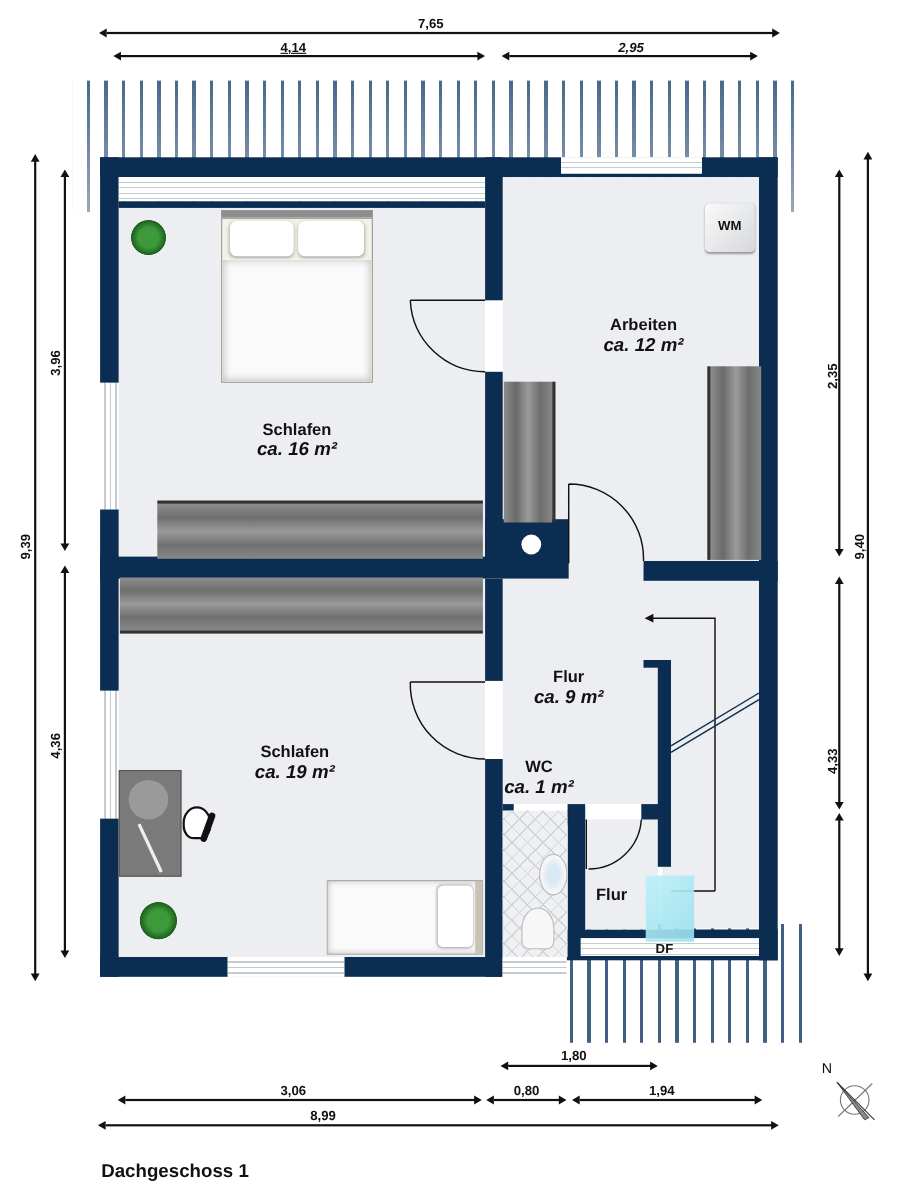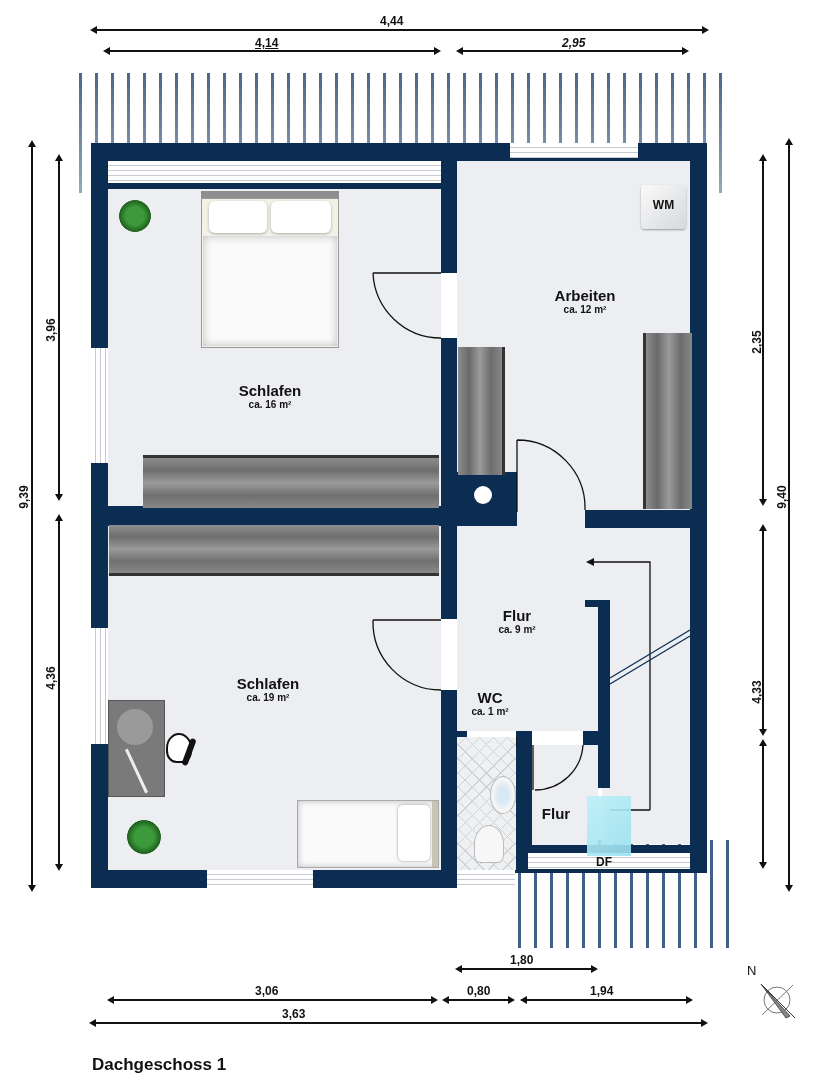--- a/index.html
+++ b/index.html
@@ -17,39 +17,39 @@
          background-image: linear-gradient(#c9ced4,#c9ced4), linear-gradient(#c9ced4,#c9ced4);
          background-repeat:no-repeat; }
   .win.h { background-image: repeating-linear-gradient(180deg, #fff 0px, #fff 4px, #c6cbd1 4px, #c6cbd1 5px); }
   .win.v { background-image: repeating-linear-gradient(90deg, #fff 0px, #fff 4px, #c6cbd1 4px, #c6cbd1 5px); }
   .wardrobe-h { position:absolute;
                 background: linear-gradient(180deg,#8c8c8c 0%,#6e6e6e 25%,#9a9a9a 50%,#707070 75%,#888 100%); }
   .wardrobe-v { position:absolute;
                 background: linear-gradient(90deg,#8c8c8c 0%,#6a6a6a 25%,#9b9b9b 50%,#6d6d6d 75%,#878787 100%); }
   .label { position:absolute; text-align:center; font-weight:bold; }
   .room-name { font-size:15px; }
-  .room-area { font-size:10px; }
+  .room-area { font-size:17px;font-style:italic; }
   .dim { position:absolute; font-size:12px; font-weight:bold; color:#111; }
   .dimline { position:absolute; background:#111; }
   .arrow-l, .arrow-r, .arrow-u, .arrow-d { position:absolute; width:0; height:0; }
   .arrow-l { border-top:4px solid transparent; border-bottom:4px solid transparent; border-right:7px solid #111; }
   .arrow-r { border-top:4px solid transparent; border-bottom:4px solid transparent; border-left:7px solid #111; }
   .arrow-u { border-left:4px solid transparent; border-right:4px solid transparent; border-bottom:7px solid #111; }
   .arrow-d { border-left:4px solid transparent; border-right:4px solid transparent; border-top:7px solid #111; }
   .vtext { position:absolute; transform:rotate(-90deg); transform-origin:center center; font-size:12px; font-weight:bold; white-space:nowrap; }
   .title { position:absolute; left:92px; top:1055px; font-size:17px; font-weight:bold; }
 </style>
 </head>
 <body>
 
 <div>
   <div class="dimline" style="left:97px;top:29px;width:606px;height:2px;"></div>
   <div class="arrow-l" style="left:90px;top:26px;"></div>
   <div class="arrow-r" style="left:702px;top:26px;"></div>
-  <div class="dim" style="left:380px;top:14px;">4,44</div>
+  <div class="dim" style="left:380px;top:14px;">7,65</div>
 </div>
 <div>
   <div class="dimline" style="left:110px;top:50px;width:325px;height:2px;"></div>
   <div class="arrow-l" style="left:103px;top:47px;"></div>
   <div class="arrow-r" style="left:434px;top:47px;"></div>
   <div class="dim" style="left:255px;top:36px;text-decoration:underline;">4,14</div>
 </div>
 <div>
   <div class="dimline" style="left:463px;top:50px;width:220px;height:2px;"></div>
   <div class="arrow-l" style="left:456px;top:47px;"></div>
@@ -266,18 +266,18 @@
 <div>
   <div class="dimline" style="left:527px;top:999px;width:160px;height:2px;"></div>
   <div class="arrow-l" style="left:520px;top:996px;"></div>
   <div class="arrow-r" style="left:686px;top:996px;"></div>
   <div class="dim" style="left:590px;top:984px;">1,94</div>
 </div>
 <div>
   <div class="dimline" style="left:96px;top:1022px;width:606px;height:2px;"></div>
   <div class="arrow-l" style="left:89px;top:1019px;"></div>
   <div class="arrow-r" style="left:701px;top:1019px;"></div>
-  <div class="dim" style="left:282px;top:1007px;">3,63</div>
+  <div class="dim" style="left:282px;top:1007px;">8,99</div>
 </div>
 
 <div class="abs" style="left:747px;top:963px;font-size:13px;">N</div>
 
 <div class="title">Dachgeschoss 1</div>
 
 </body></html>

